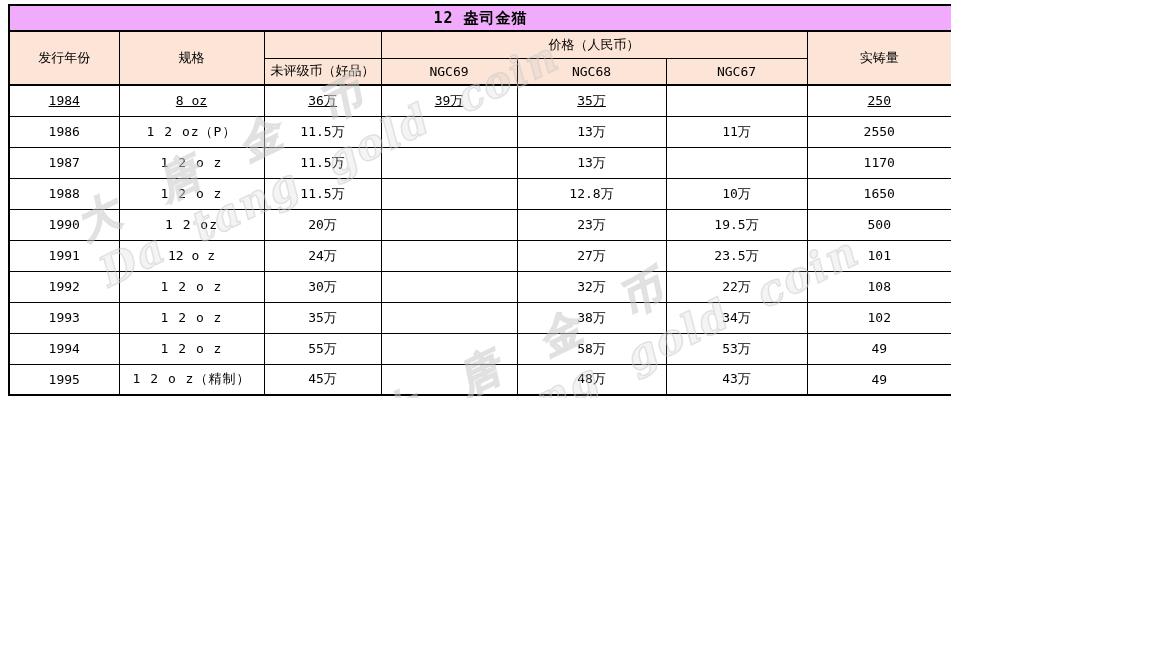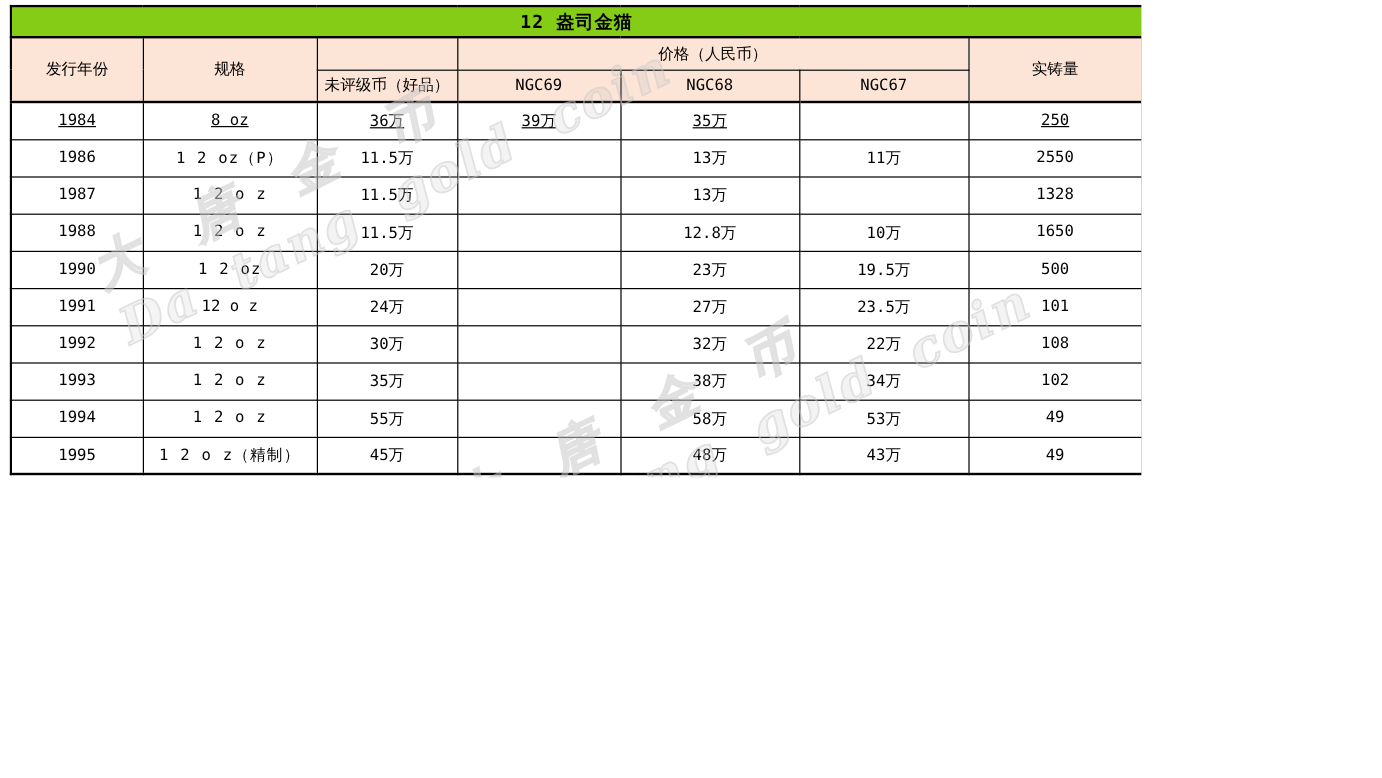--- a/index.html
+++ b/index.html
@@ -38,21 +38,21 @@
     border: 1px solid #000;
     text-align: center;
     vertical-align: middle;
     font-size: 13px;
     color: #000;
     padding: 0 2px;
     white-space: nowrap;
     overflow: hidden;
   }
   tr.title-row td {
-    background: #84cc16;
+    background: #f0abfc;
     font-weight: bold;
     font-size: 15px;
     letter-spacing: 1px;
     border: 2px solid #000;
     height: 24px;
   }
   tr.hdr td { background: #FCE4D6; }
   tr.hdr1 { height: 27px; }
   tr.hdr2 { height: 27px; }
   tbody tr.data-row { height: 31px; }
@@ -152,21 +152,21 @@
             <td>11万</td>
             <td>2550</td>
           </tr>
           <tr class="data-row">
             <td>1987</td>
             <td class="spec-bold">1 2 o z</td>
             <td>11.5万</td>
             <td></td>
             <td>13万</td>
             <td></td>
-            <td>1328</td>
+            <td>1170</td>
           </tr>
           <tr class="data-row">
             <td>1988</td>
             <td class="spec-bold">1 2 o z</td>
             <td>11.5万</td>
             <td></td>
             <td>12.8万</td>
             <td>10万</td>
             <td>1650</td>
           </tr>

